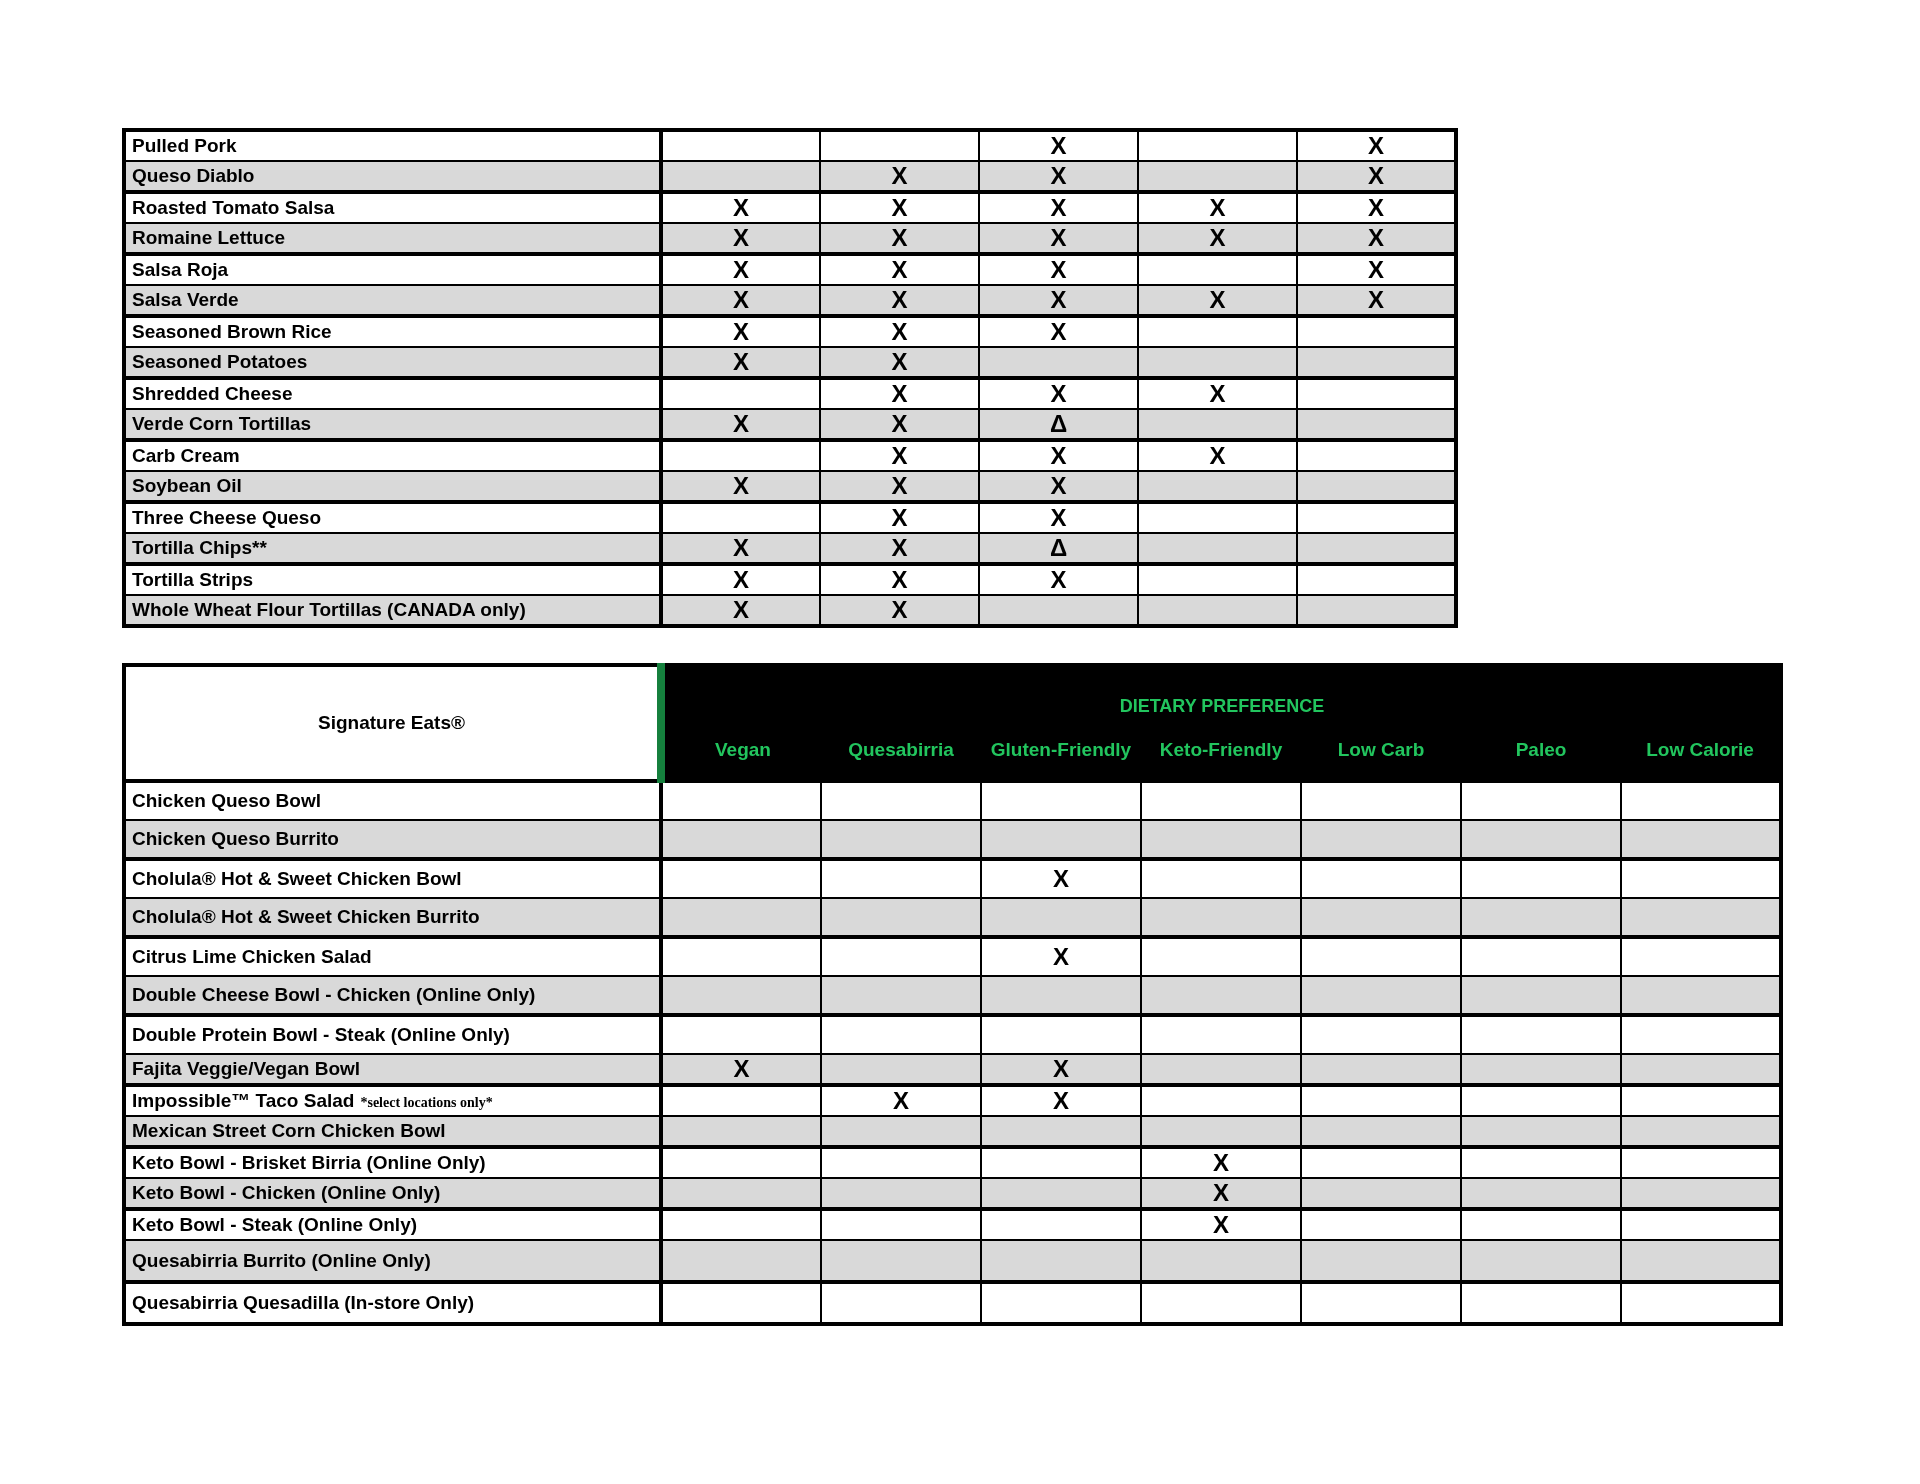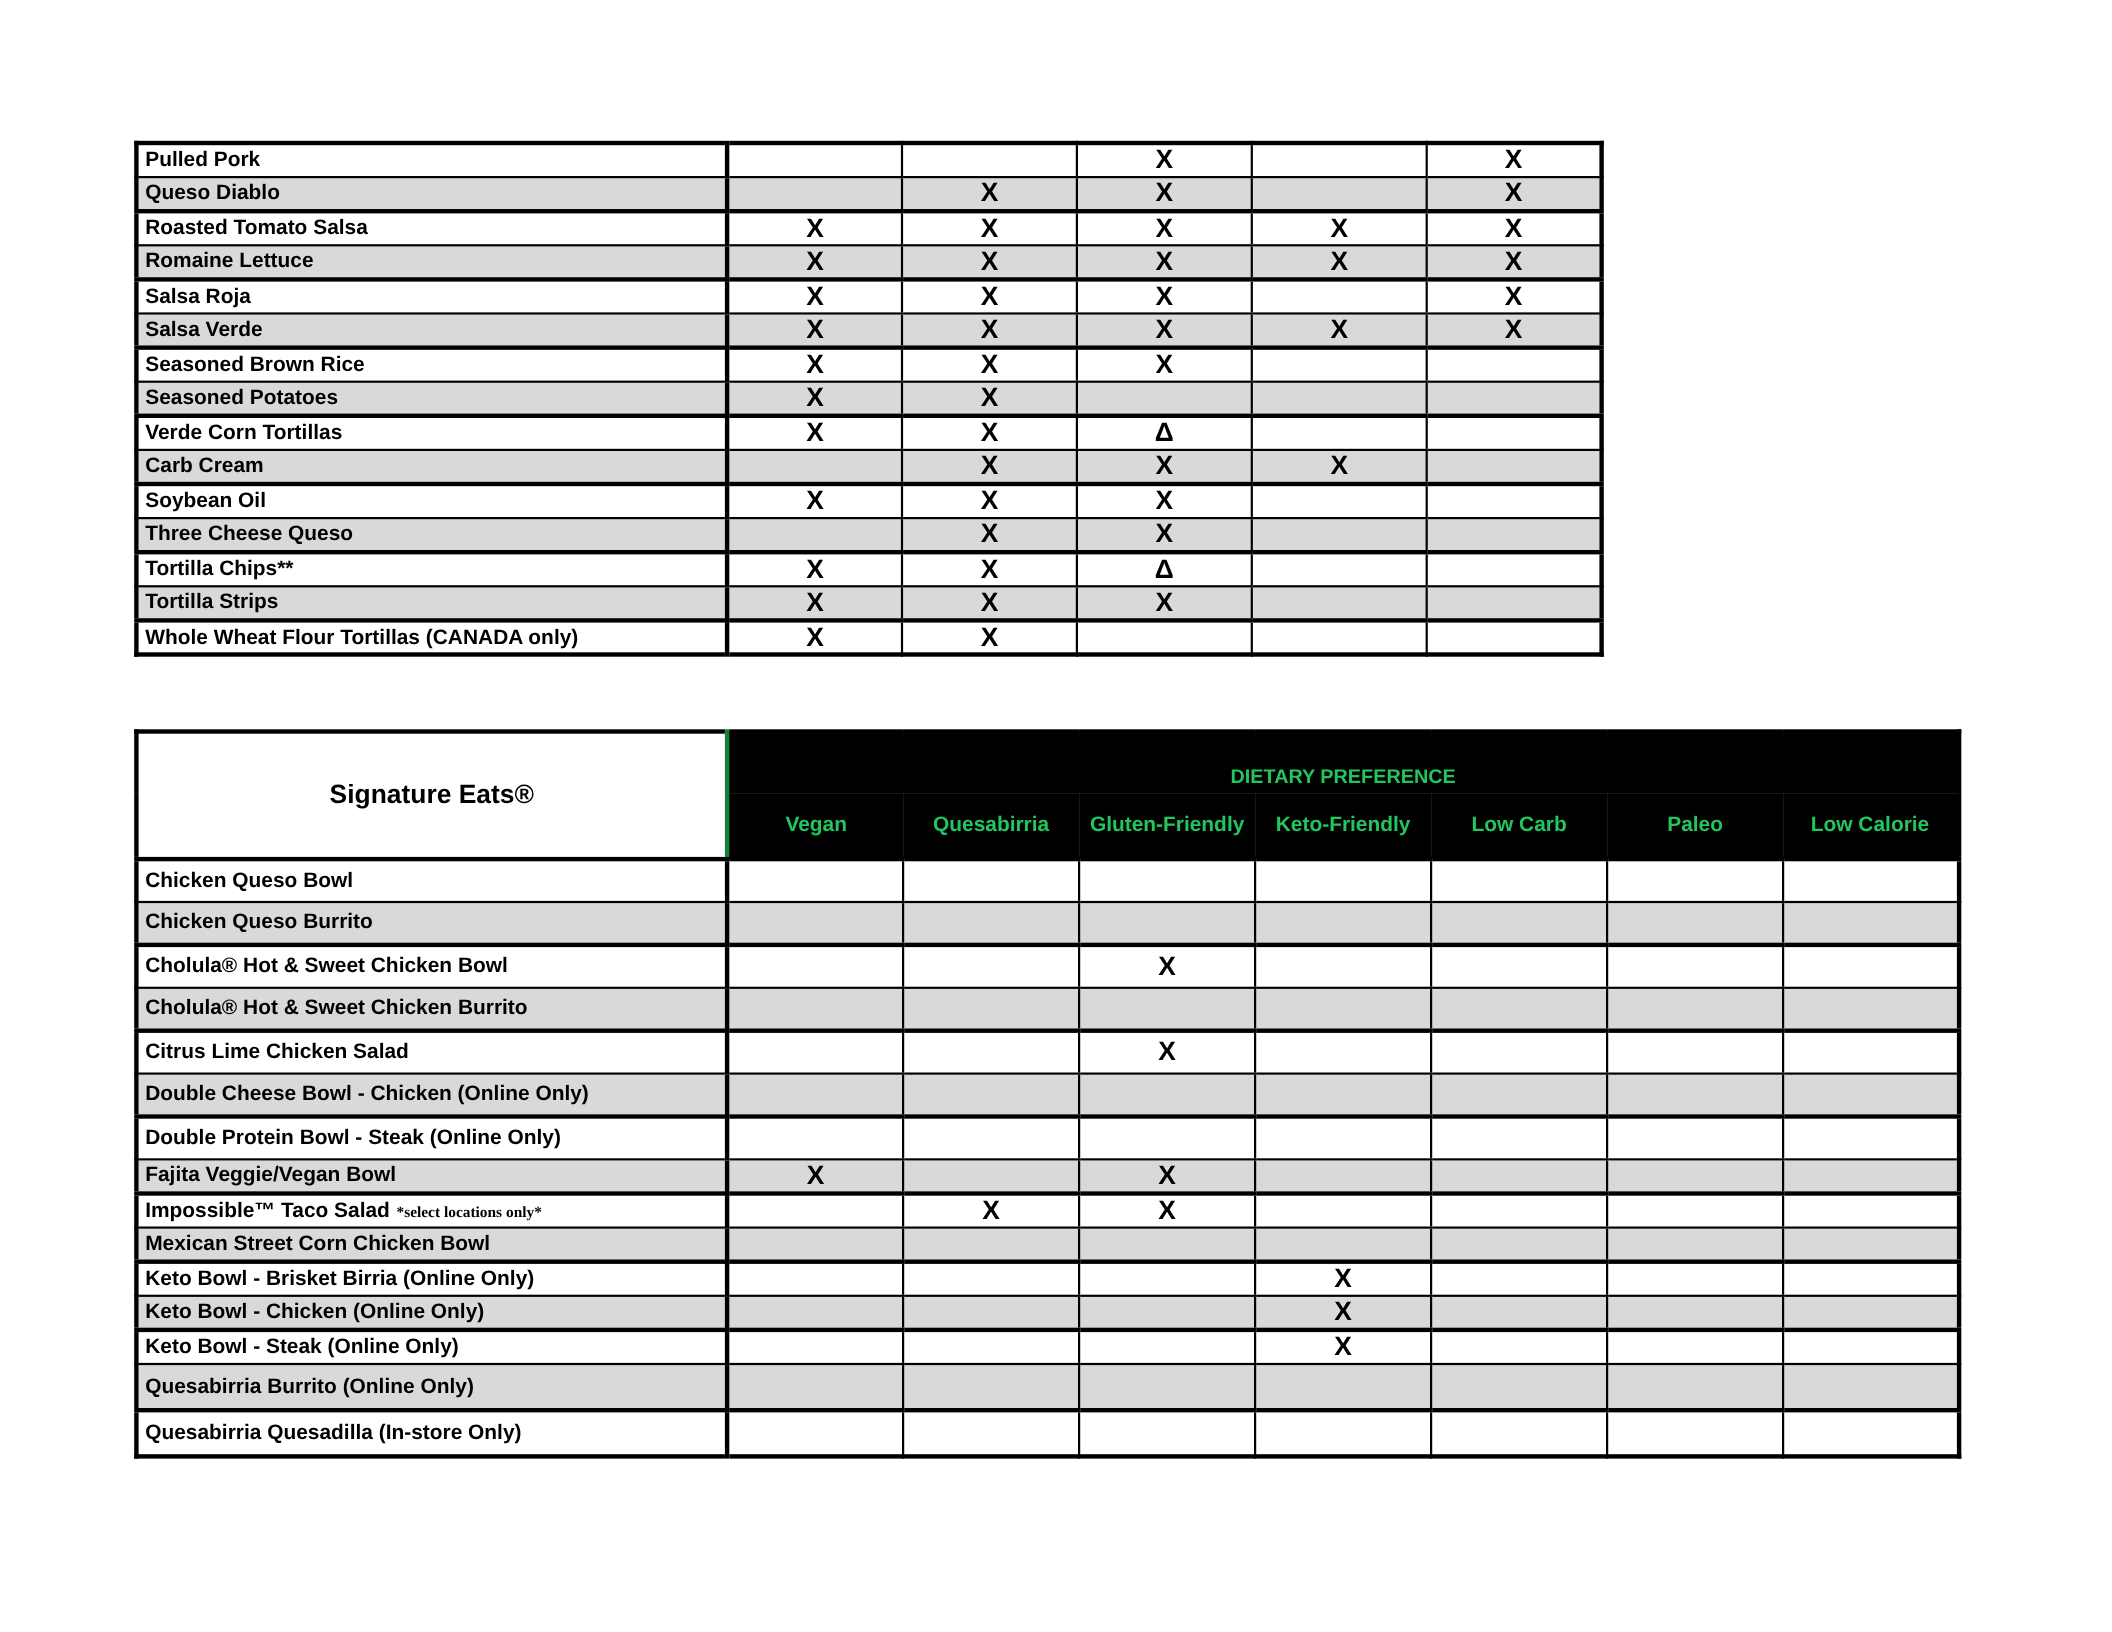--- a/index.html
+++ b/index.html
@@ -22,21 +22,21 @@
   .t1 { left:122px; top:128px; width:1335px; border:4px solid #000; }
   .t1 col.c-name { width:537px; }
   .t1 col.c-mark { width:159px; }
   .t1 tbody tr { height:31px; }
 
   
   .t2 { left:122px; top:663px; width:1656px; border:4px solid #000; }
   .t2 col.c-name { width:537px; }
   .t2 col.c-mark { width:160px; }
   .t2 thead th { background:#000; color:#22c55e; border:0; padding:0; vertical-align:middle; }
-  .t2 th.corner { background:#fff; color:#000; border-right:4px solid #15803d; border-bottom:4px solid #000; font-size:24px; text-align:center; }
+  .t2 th.corner { background:#fff; color:#000; border-right:8px solid #15803d; border-bottom:4px solid #000; font-size:19px; text-align:center; }
   .t2 th.band   { height:50px; font-size:18px; text-align:center; vertical-align:bottom; padding-bottom:4px; }
   .t2 th.colhead{ height:58px; font-size:19px; text-align:center; border-bottom:4px solid #000; }
   .t2 tbody tr { height:39px; }
   .t2 tbody tr:nth-child(n+8):nth-child(-n+13) { height:31px; }
   .t2 tbody tr:nth-child(n+14) { height:42px; }
   .t2 .name { font-size:19px; }
   .note { font-size:14px; margin-left:6px;font-family:Liberation Serif, serif; }
 </style>
 </head>
 <body>
@@ -119,20 +119,28 @@
 
         <tr>
           <td class="name">Seasoned Potatoes</td>
           <td class="mark">X</td>
           <td class="mark">X</td>
           <td class="mark"></td>
           <td class="mark"></td>
           <td class="mark"></td>
         </tr>
 
+        <tr>
+          <td class="name">Shredded Cheese</td>
+          <td class="mark"></td>
+          <td class="mark">X</td>
+          <td class="mark">X</td>
+          <td class="mark">X</td>
+          <td class="mark"></td>
+        </tr>
 
         <tr>
           <td class="name">Verde Corn Tortillas</td>
           <td class="mark">X</td>
           <td class="mark">X</td>
           <td class="mark">Δ</td>
           <td class="mark"></td>
           <td class="mark"></td>
         </tr>
 

